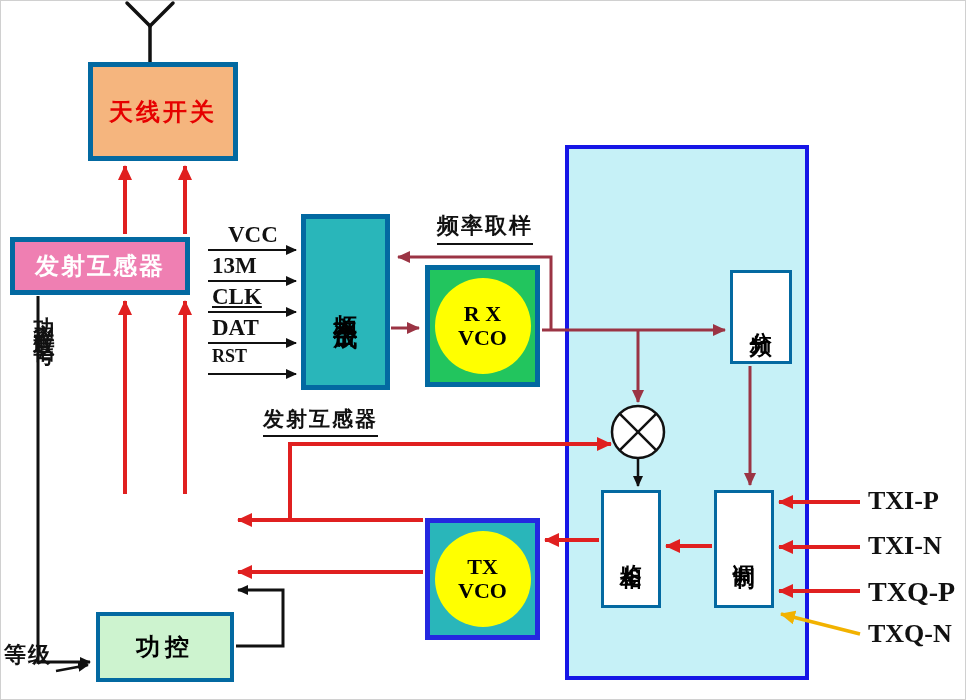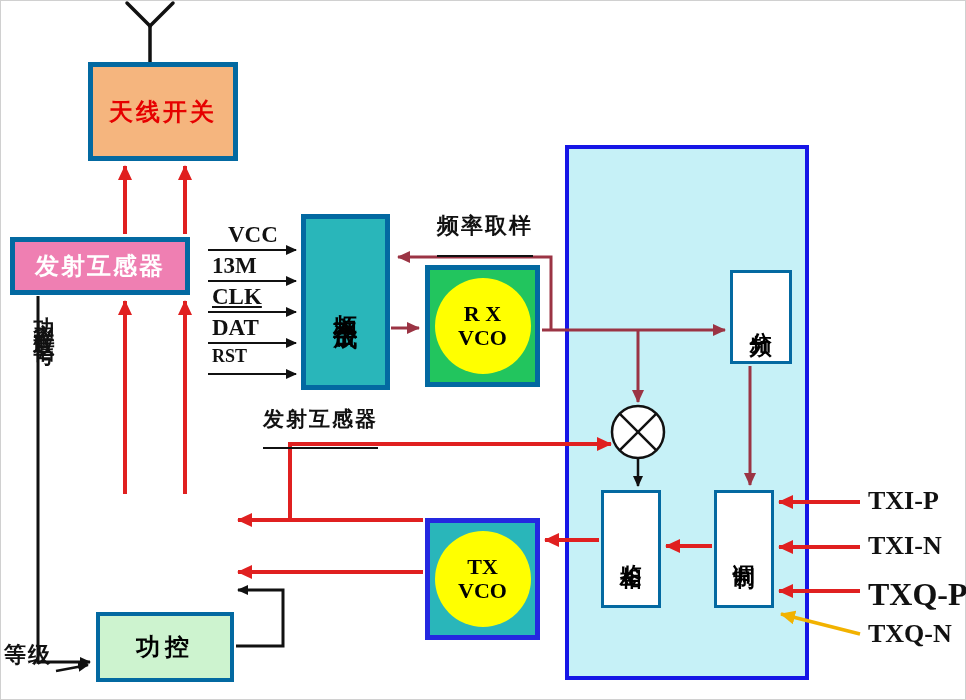--- a/index.html
+++ b/index.html
@@ -22,21 +22,21 @@
   .b4{border-width:4px;}
   .vtext{writing-mode:vertical-rl;text-orientation:upright;letter-spacing:3px;}
   .vco-circle{
     width:96px;height:96px;border-radius:50%;background:#FFFF00;
     display:flex;flex-direction:column;align-items:center;justify-content:center;
     font-family:"Liberation Serif","DejaVu Serif",serif;font-size:22px;
     font-weight:bold;line-height:1.1;color:#000;
   }
   .lab{position:absolute;font-weight:bold;color:#111;white-space:nowrap;}
   .serif{font-family:"Liberation Serif","DejaVu Serif",serif;}
-  .underl{border-bottom:2.5px solid #111;padding-bottom:14px;}
+  .underl{border-bottom:2.5px solid #111;padding-bottom:2px;}
 </style>
 </head>
 <body>
 
 <div class="stage">
 
   <div class="chip"></div>
 
   <svg class="wires" width="966" height="700" viewBox="0 0 966 700">
     <defs>
@@ -146,21 +146,21 @@
   </div>
 
   <div class="lab serif" style="left:212px;top:222px;font-size:23px;margin-left:16px;">VCC</div>
   <div class="lab serif" style="left:212px;top:253px;font-size:23px;text-align:right;">13M</div>
   <div class="lab serif" style="left:212px;top:284px;font-size:23px;text-decoration:underline;">CLK</div>
   <div class="lab serif" style="left:212px;top:315px;font-size:23px;">DAT</div>
   <div class="lab serif" style="left:212px;top:346px;font-size:18px;">RST</div>
 
   <div class="lab serif" style="left:868px;top:486px;font-size:26px;">TXI-P</div>
   <div class="lab serif" style="left:868px;top:531px;font-size:26px;">TXI-N</div>
-  <div class="lab serif" style="left:868px;top:576px;font-size:32px;">TXQ-P</div>
+  <div class="lab serif" style="left:868px;top:576px;font-size:28px;">TXQ-P</div>
   <div class="lab serif" style="left:868px;top:619px;font-size:26px;">TXQ-N</div>
 
   <div class="lab underl" style="left:437px;top:211px;font-size:22px;letter-spacing:2px;">频率取样</div>
   <div class="lab underl" style="left:263px;top:405px;font-size:21px;letter-spacing:2px;">发射互感器</div>
   <div class="lab vtext" style="left:30px;top:300px;font-size:21px;letter-spacing:6px;">功率样取信号</div>
   <div class="lab" style="left:4px;top:640px;font-size:22px;letter-spacing:2px;">等级</div>
 
 </div>
 
 </body></html>

